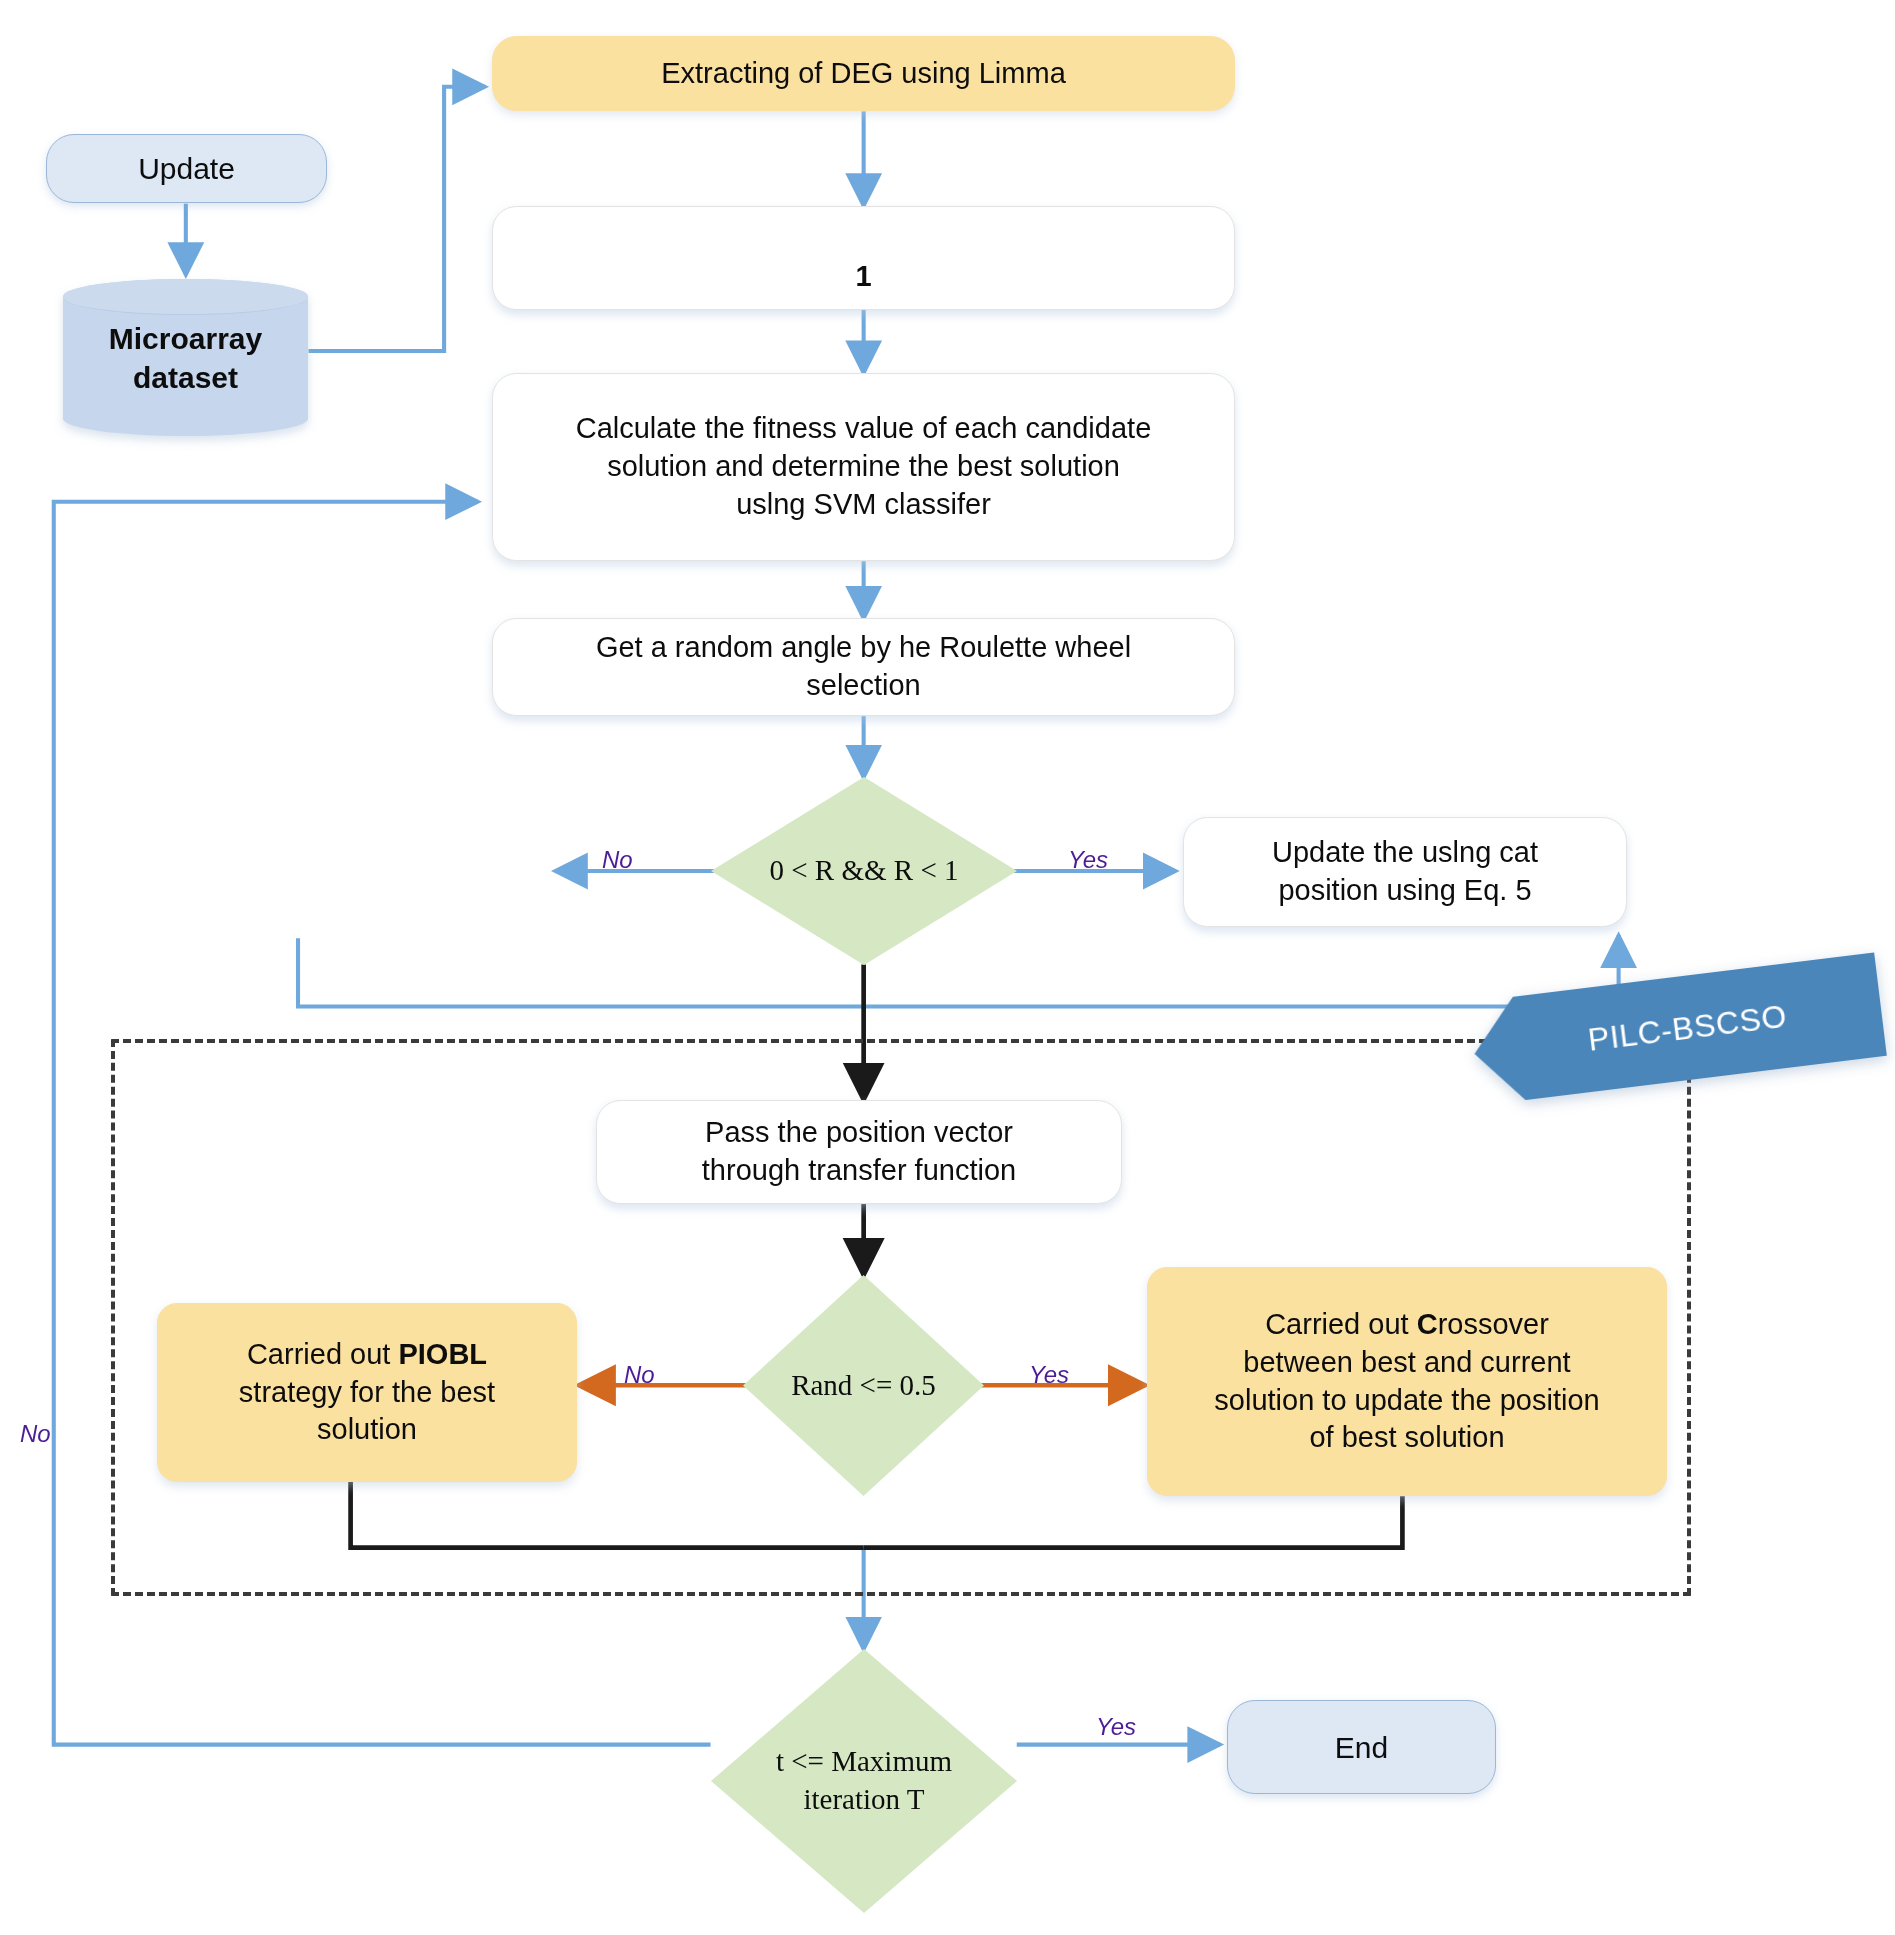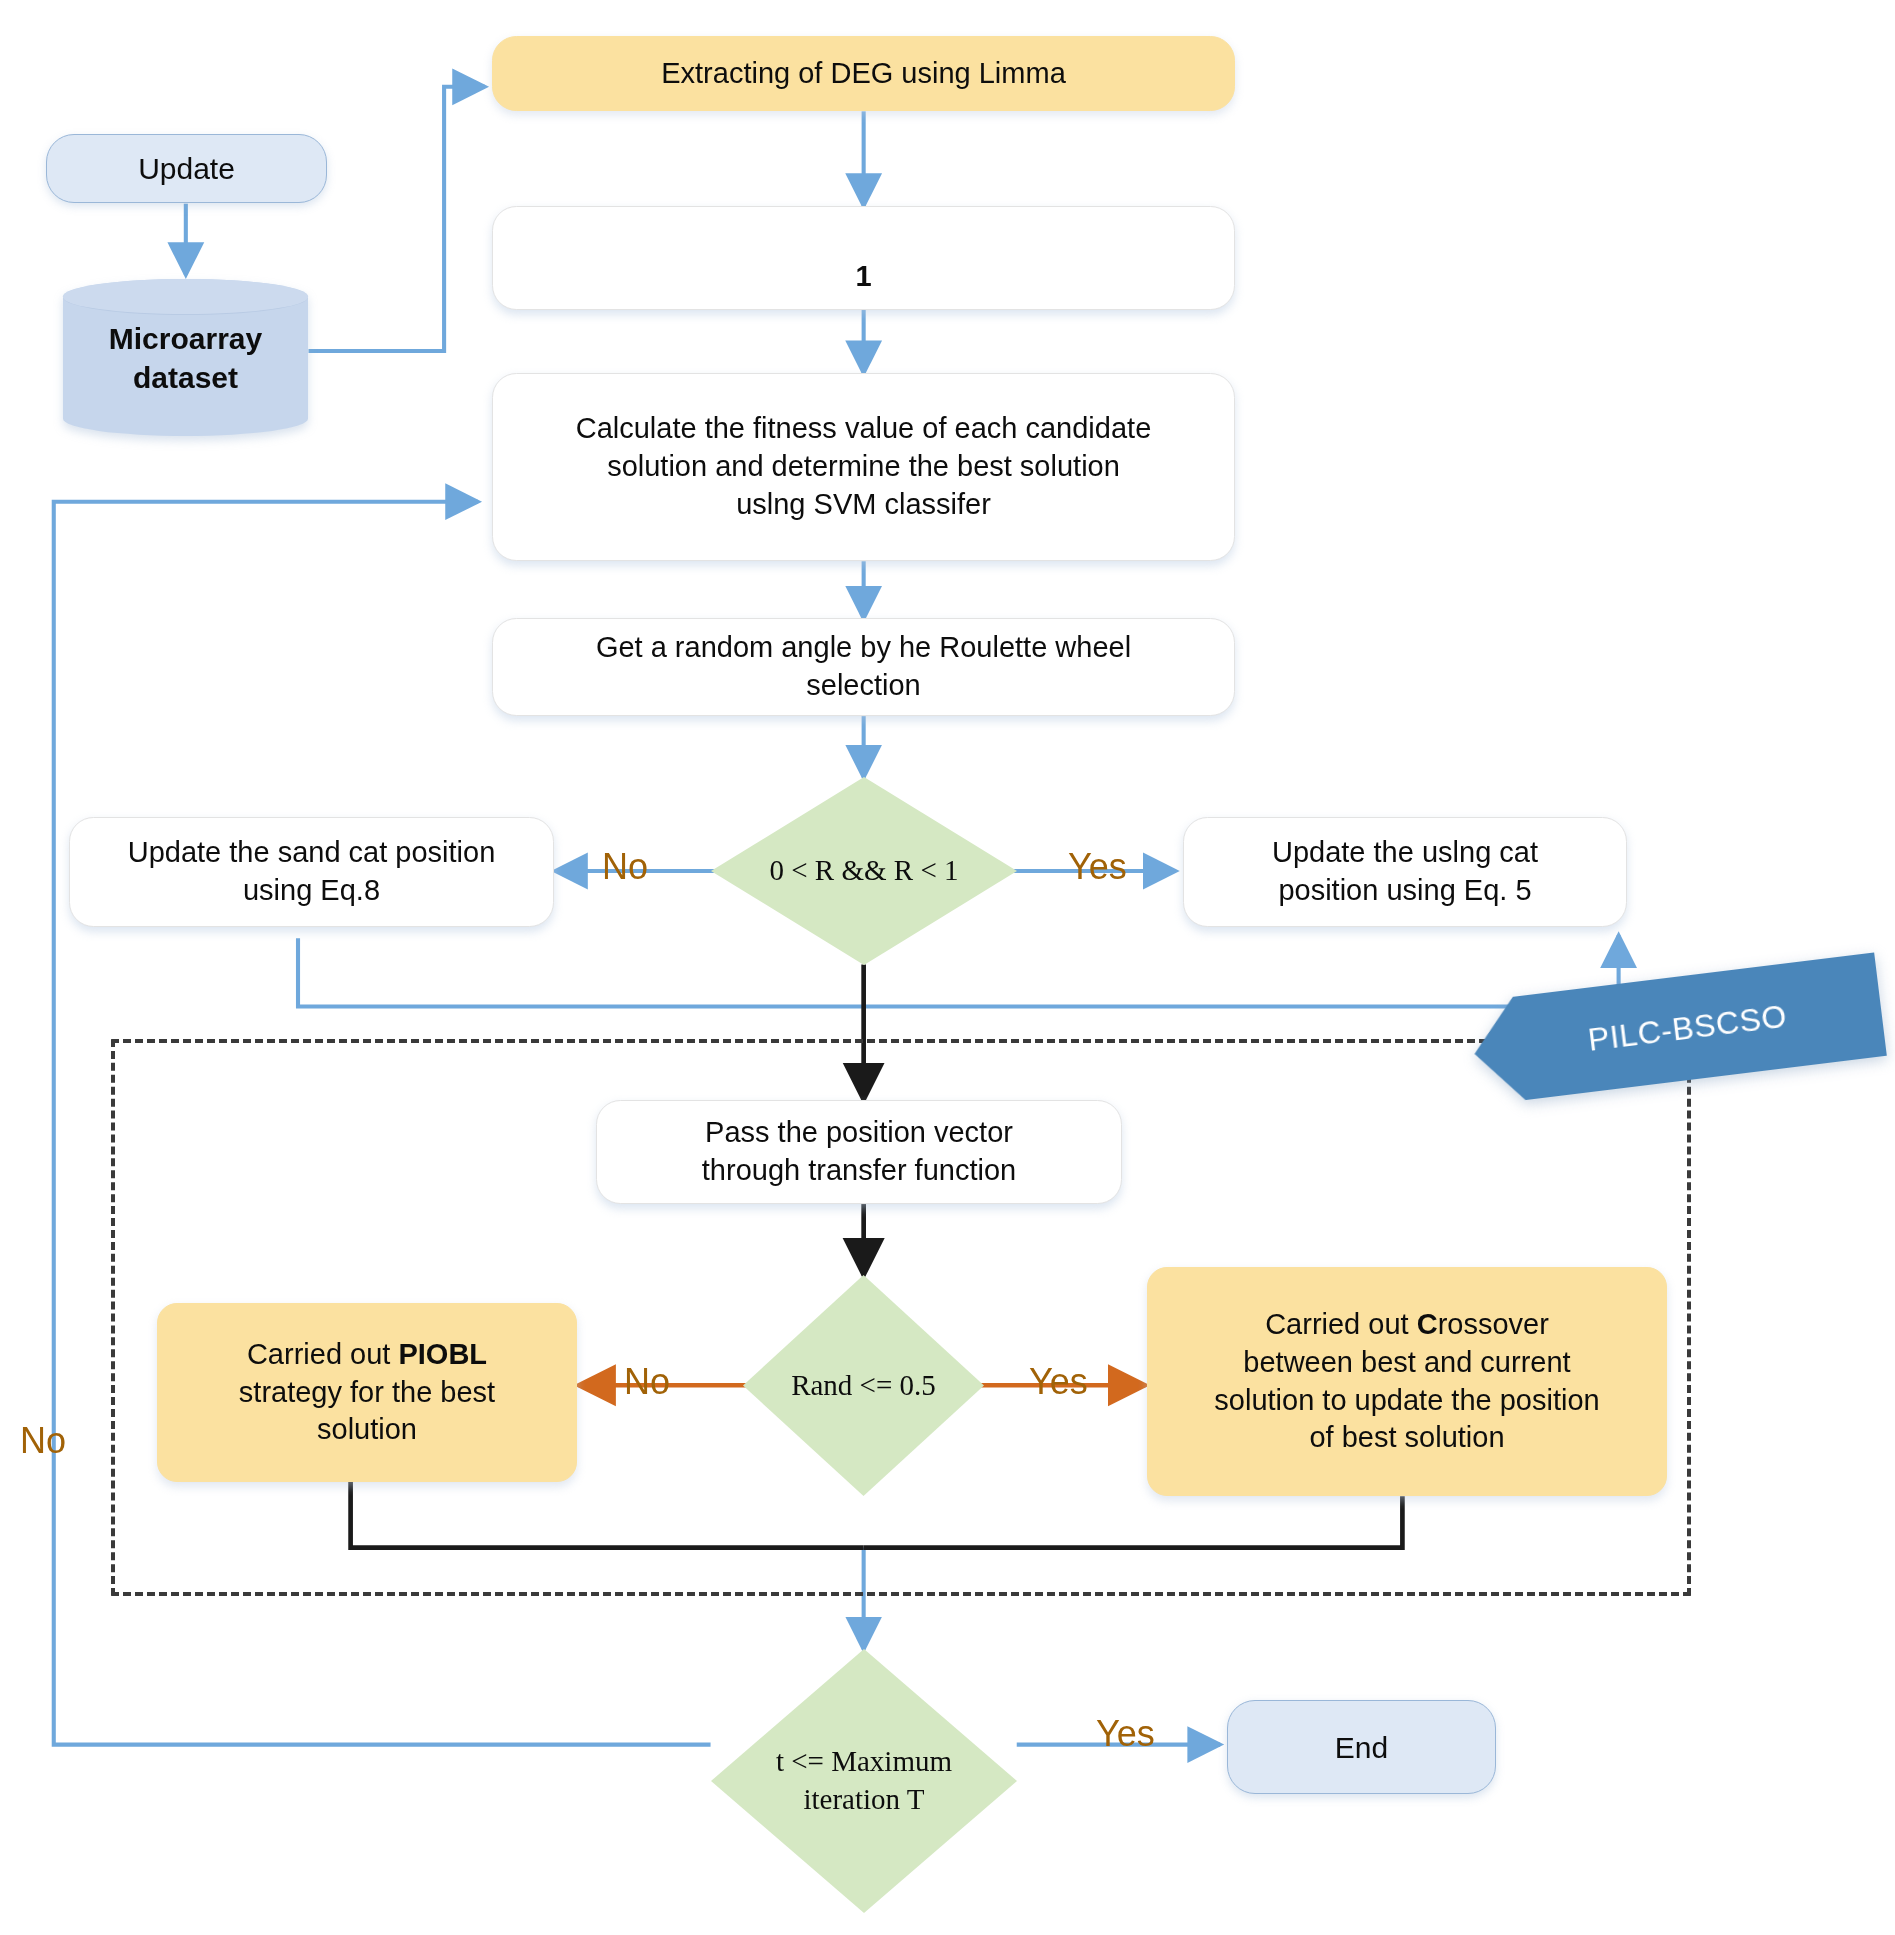--- a/index.html
+++ b/index.html
@@ -97,24 +97,25 @@
     position: relative;
     z-index: 2;
     font-size: 29px;
     padding: 0 5.8px;
     font-family: Liberation Serif, serif;
   }
 
   
   .elabel {
     position: absolute;
-    font-size: 36px;
-    color: #a16207;
+    font-size: 24px;
+    color: #4c1d95;
     background: transparent;
     white-space: nowrap;
+    font-style: italic;
   }
 
   
   .group-box {
     position: absolute;
     border: 4.1px dashed #3a3a3a;
     background: transparent;
     border-radius: 1.2px;
   }
 
@@ -248,26 +249,20 @@
       <span>Get a random angle by he Roulette wheel</span><br>
       <span>selection</span>
     </span>
   </div>
 
   <div class="node dec" style="left:711px; top:777px; width:306px; height:188px;">
     <div class="dia"></div>
     <span class="txt">0 &lt; R &amp;&amp; R &lt; 1</span>
   </div>
 
-  <div class="node proc" style="left:69px; top:817px; width:485px; height:110px;">
-    <span class="txt">
-      <span>Update the sand cat position</span><br>
-      <span>using Eq.8</span>
-    </span>
-  </div>
 
   <div class="node proc" style="left:1183px; top:817px; width:444px; height:110px;">
     <span class="txt">
       <span>Update the uslng cat</span><br>
       <span>position using Eq. 5</span>
     </span>
   </div>
 
   <div class="node proc" style="left:596px; top:1100px; width:526px; height:104px;">
     <span class="txt">

